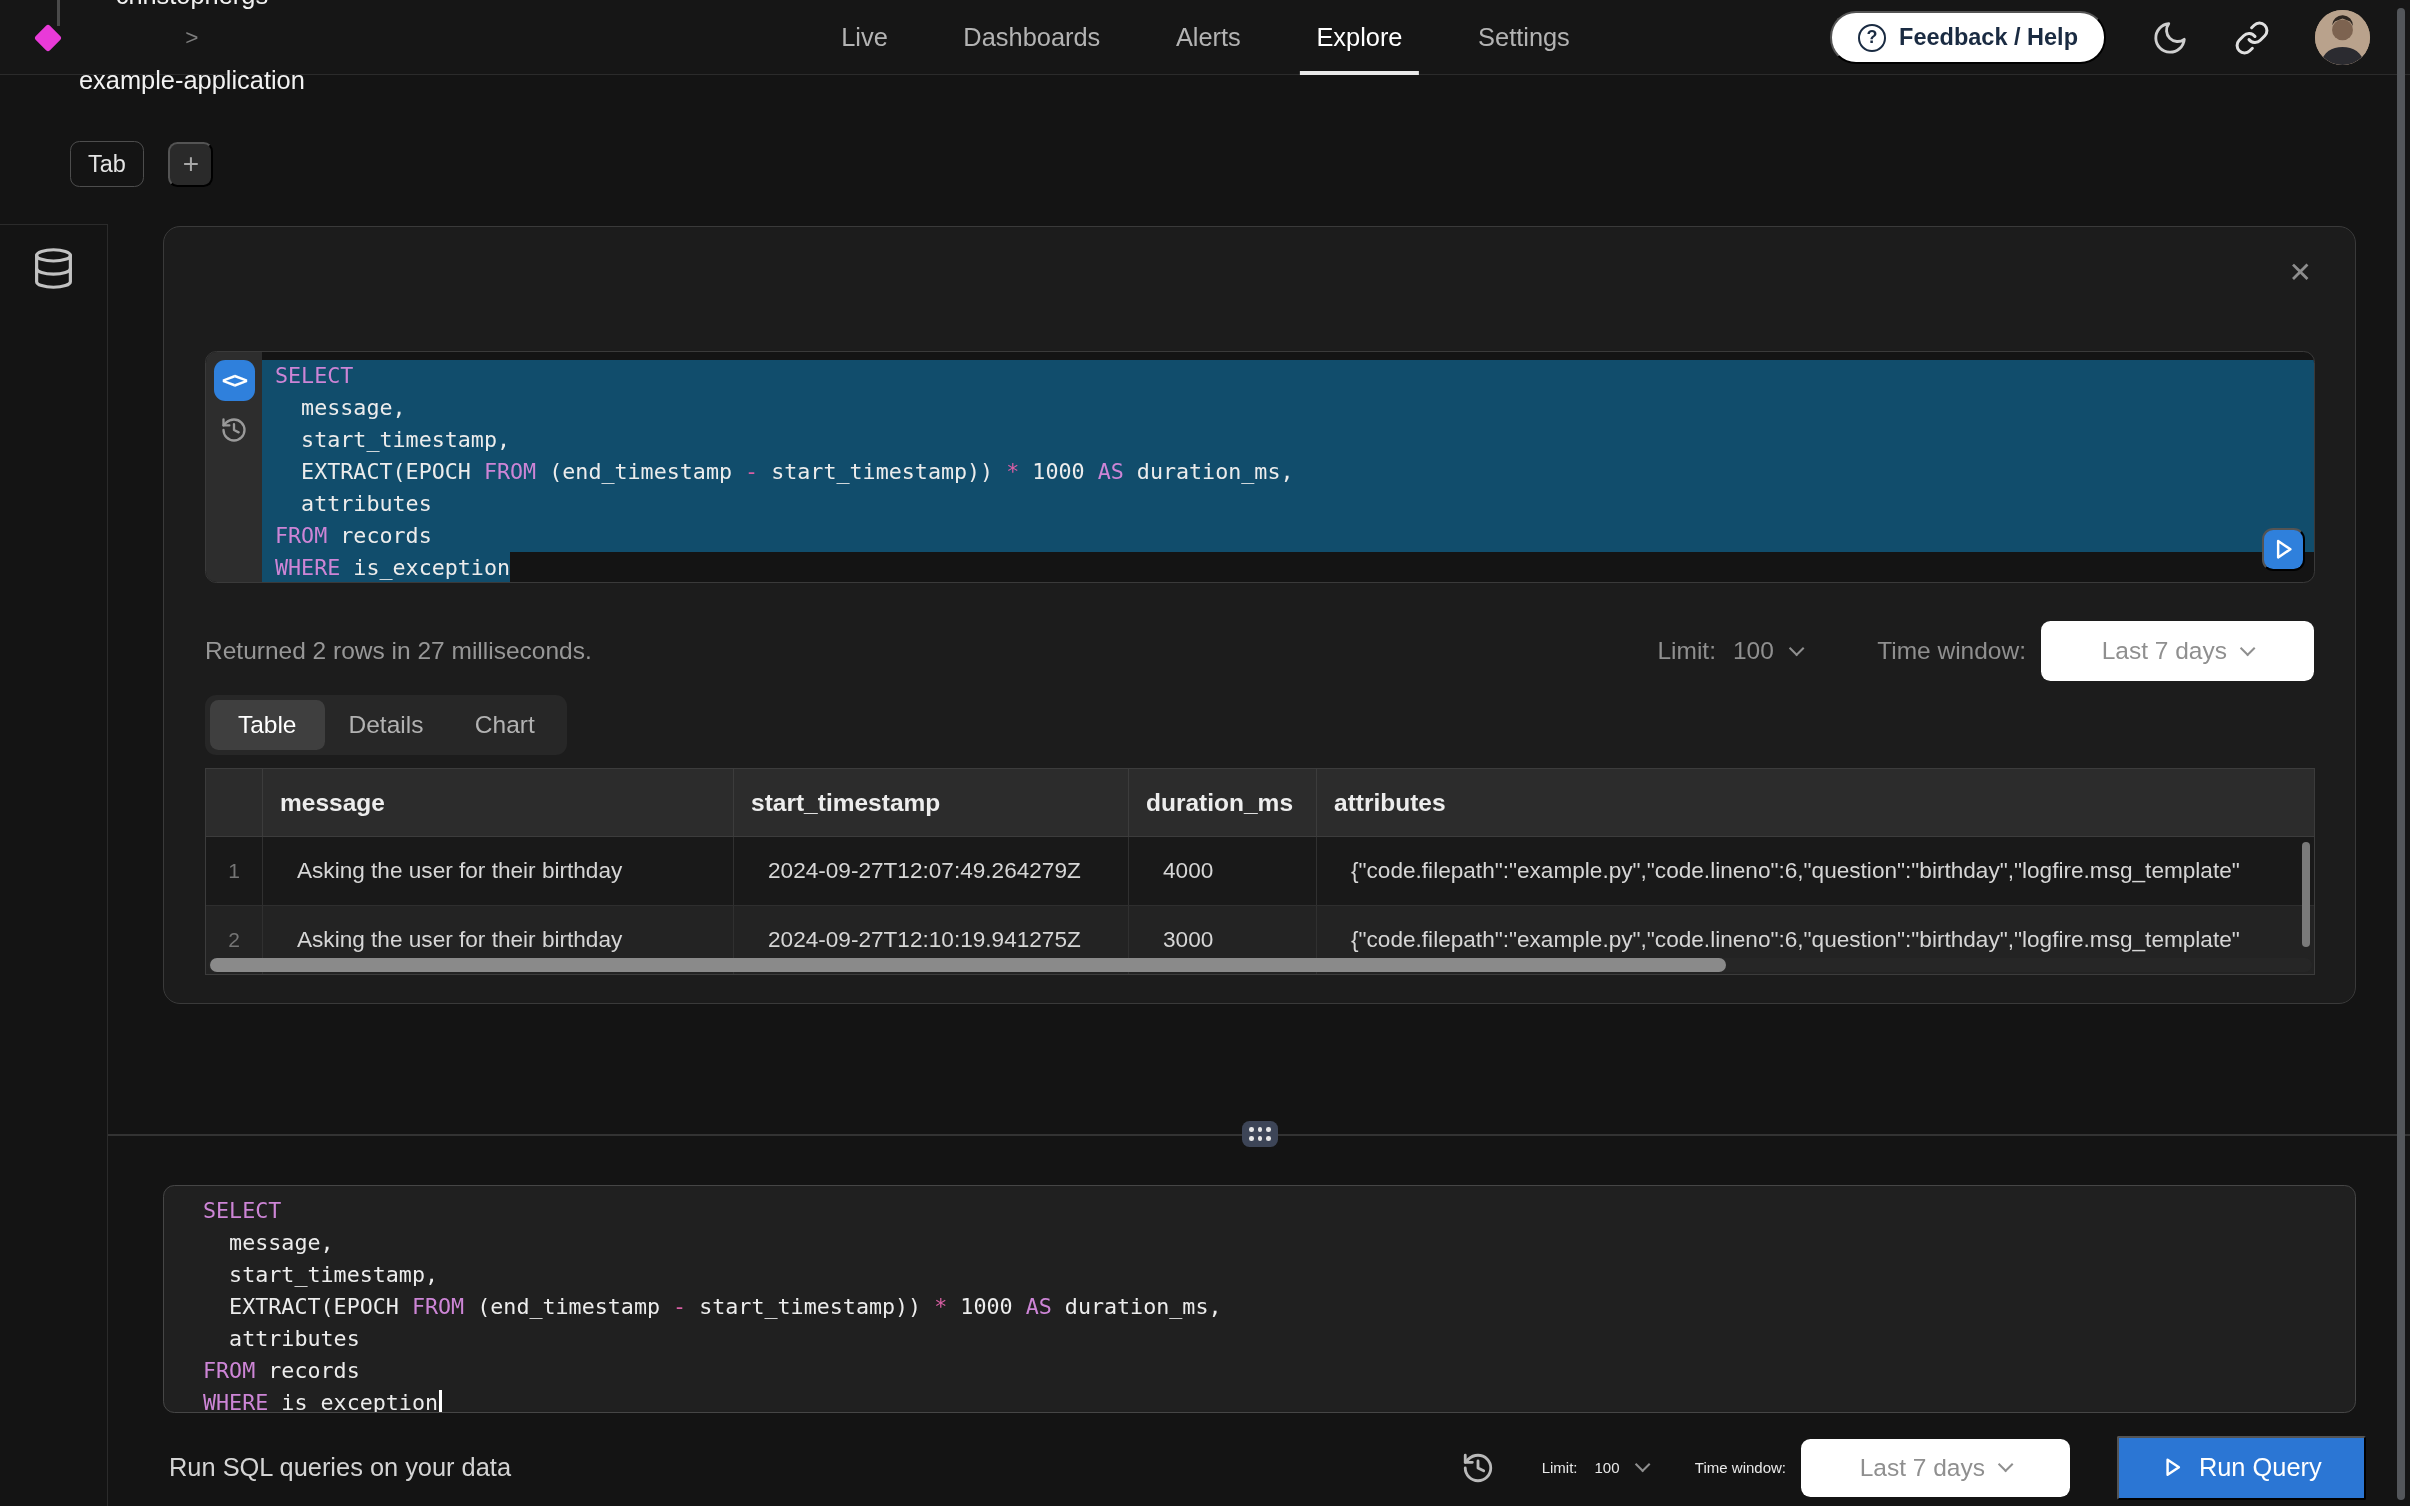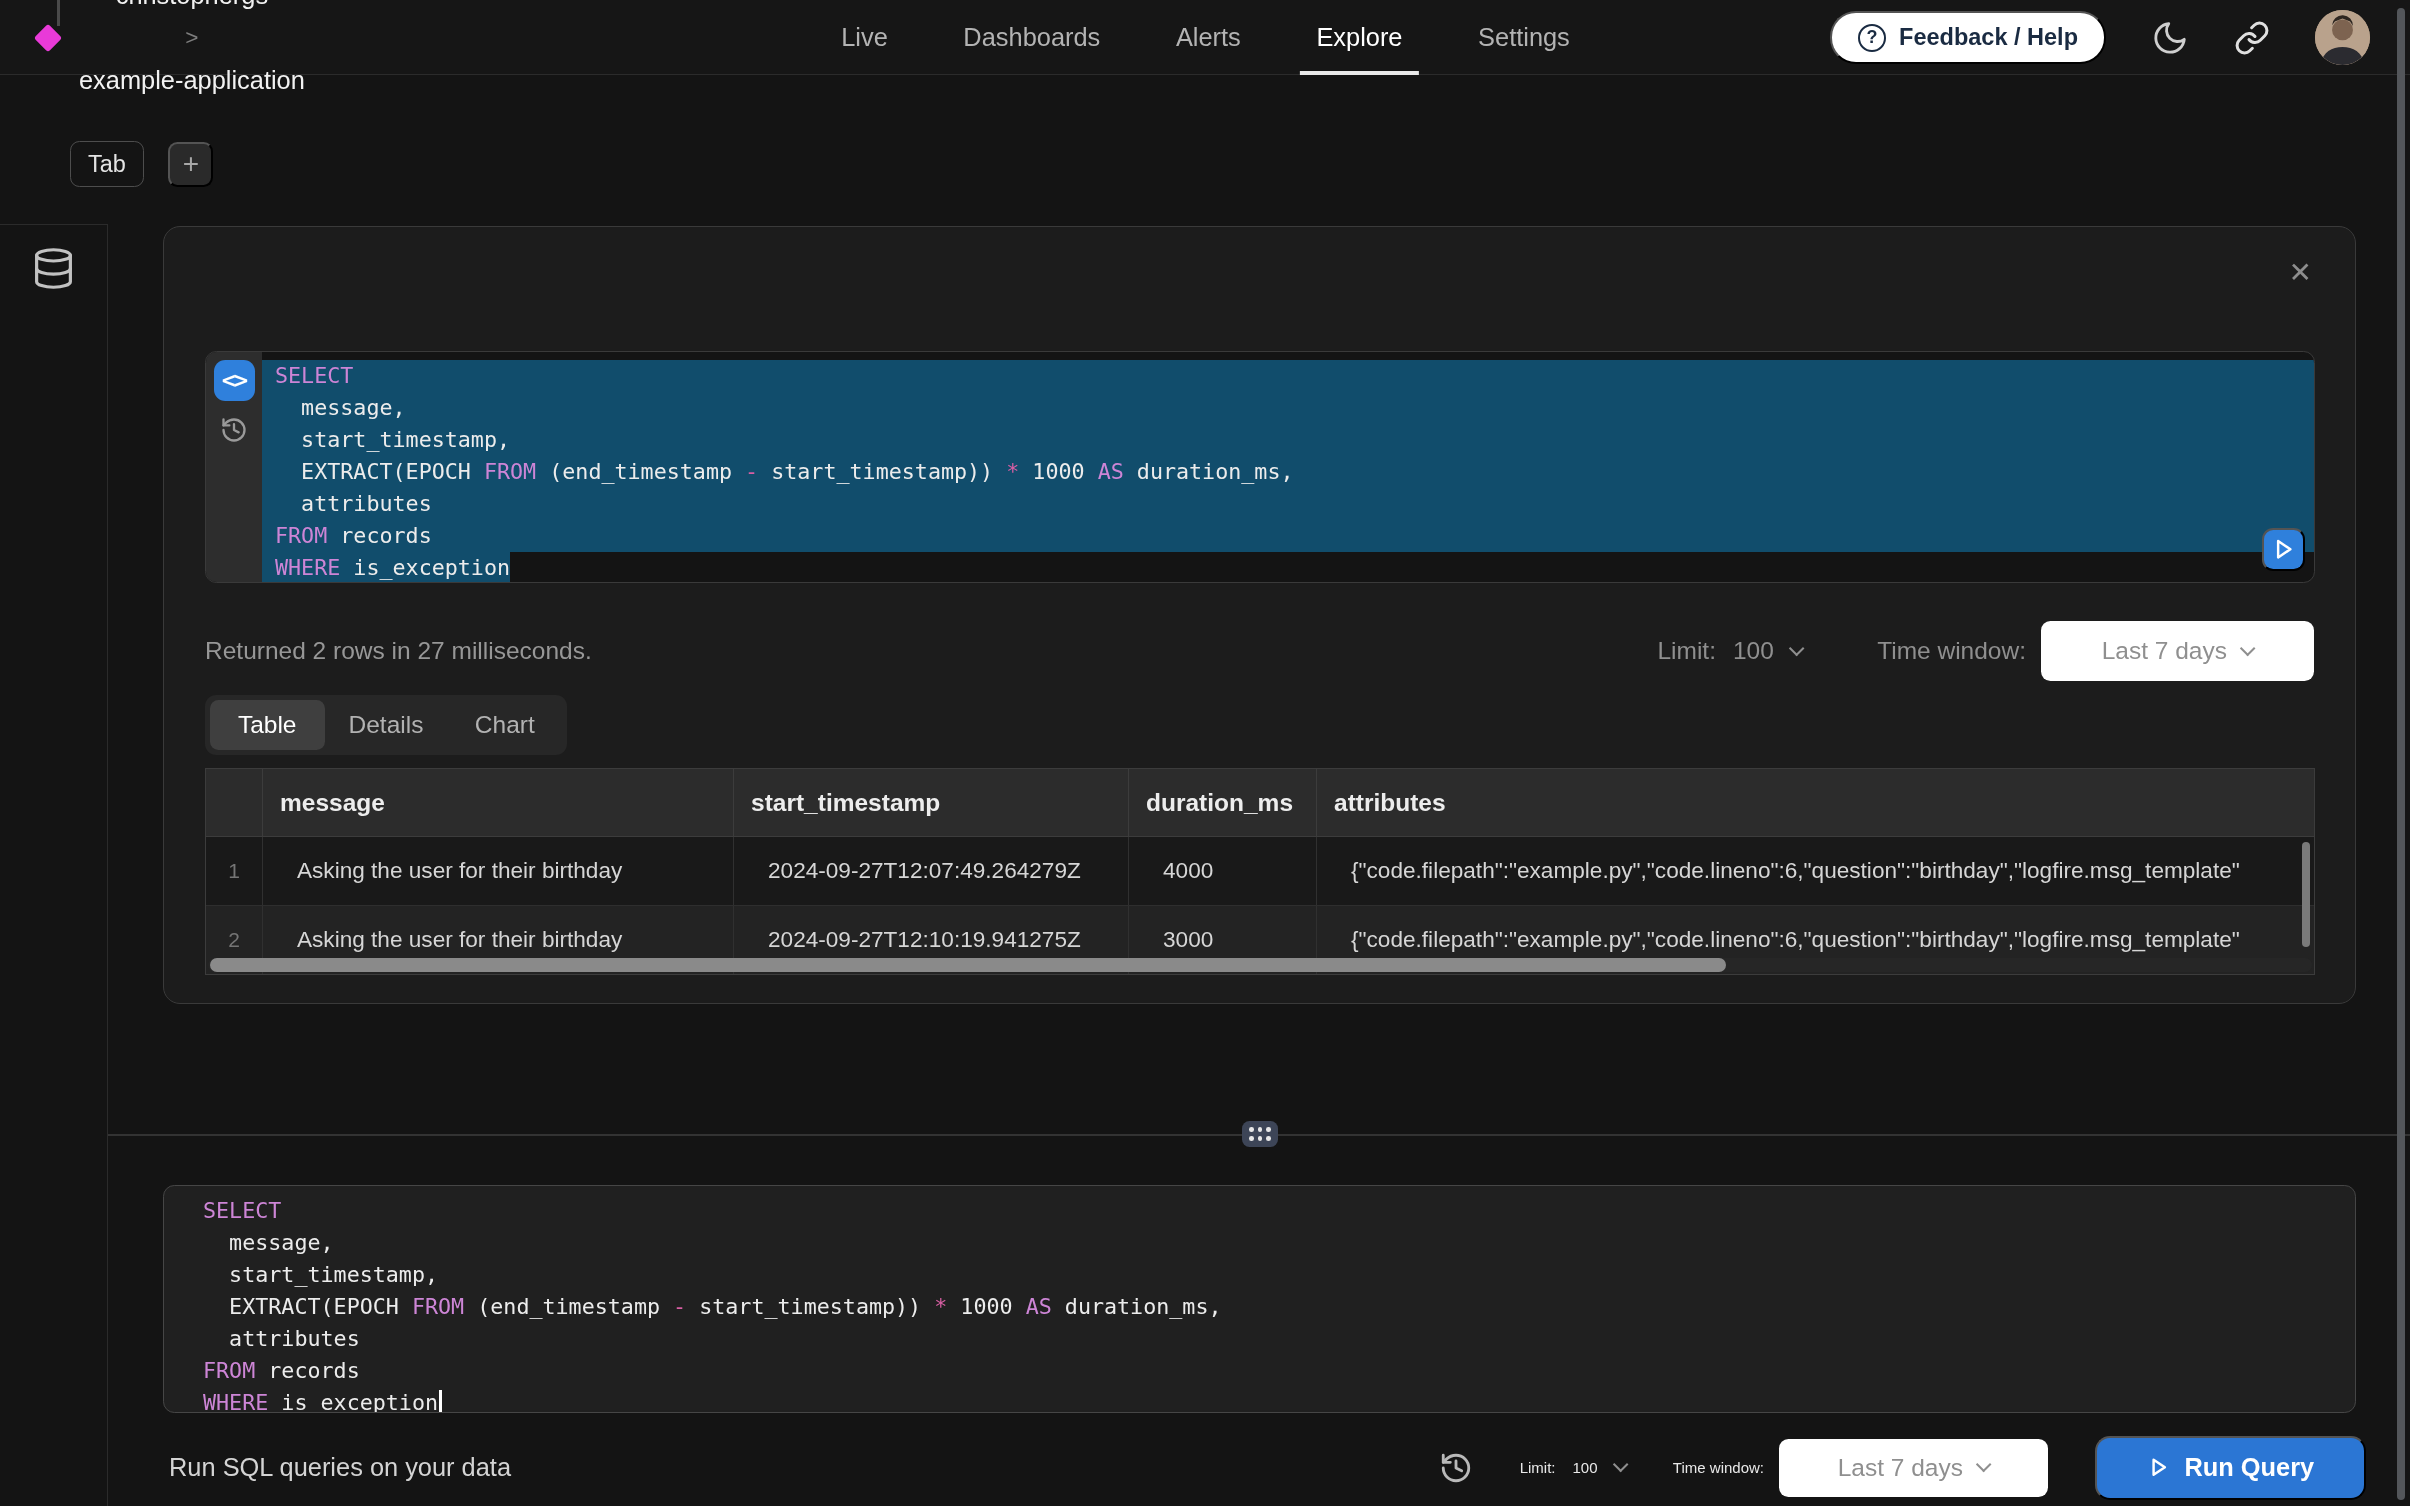--- a/index.html
+++ b/index.html
@@ -128,22 +128,22 @@
   .editor-scroll { position:absolute; right:5.6px; top:7.5px; bottom:7.5px; width:8.5px;
                    background:#53565a; border-radius:4.7px; }
 
   
   .footer { position:absolute; left:0; right:0; top:1428px; height:79px;
             display:flex; align-items:center; justify-content:space-between;
             padding:0 45px 0 169px; }
   .footer-hint { color:#d4d4d4; font-size:25.4px; }
   .footer-right { display:flex; align-items:center; gap:47px; }
   .footer .tw-pill { width:269px; height:58px; }
-  .run-btn { width:271px; height:64px; background:#2b76d4; border-radius:15px; color:#ffffff;
-             font-size:25.4px; font-weight:700; display:flex; align-items:center; justify-content:center; gap:15px; }
+  .run-btn { width:249px; height:64px; background:#2b76d4; border-radius:2px; color:#ffffff;
+             font-size:25.4px; font-weight:400; display:flex; align-items:center; justify-content:center; gap:15px; }
 </style>
 </head>
 <body>
 
 <header class="topnav">
   <div class="brand">
     <span class="logo-stem"></span>
     <span class="logo-diamond"></span>
     <span class="crumb">
       <span class="org">christophergs</span>

